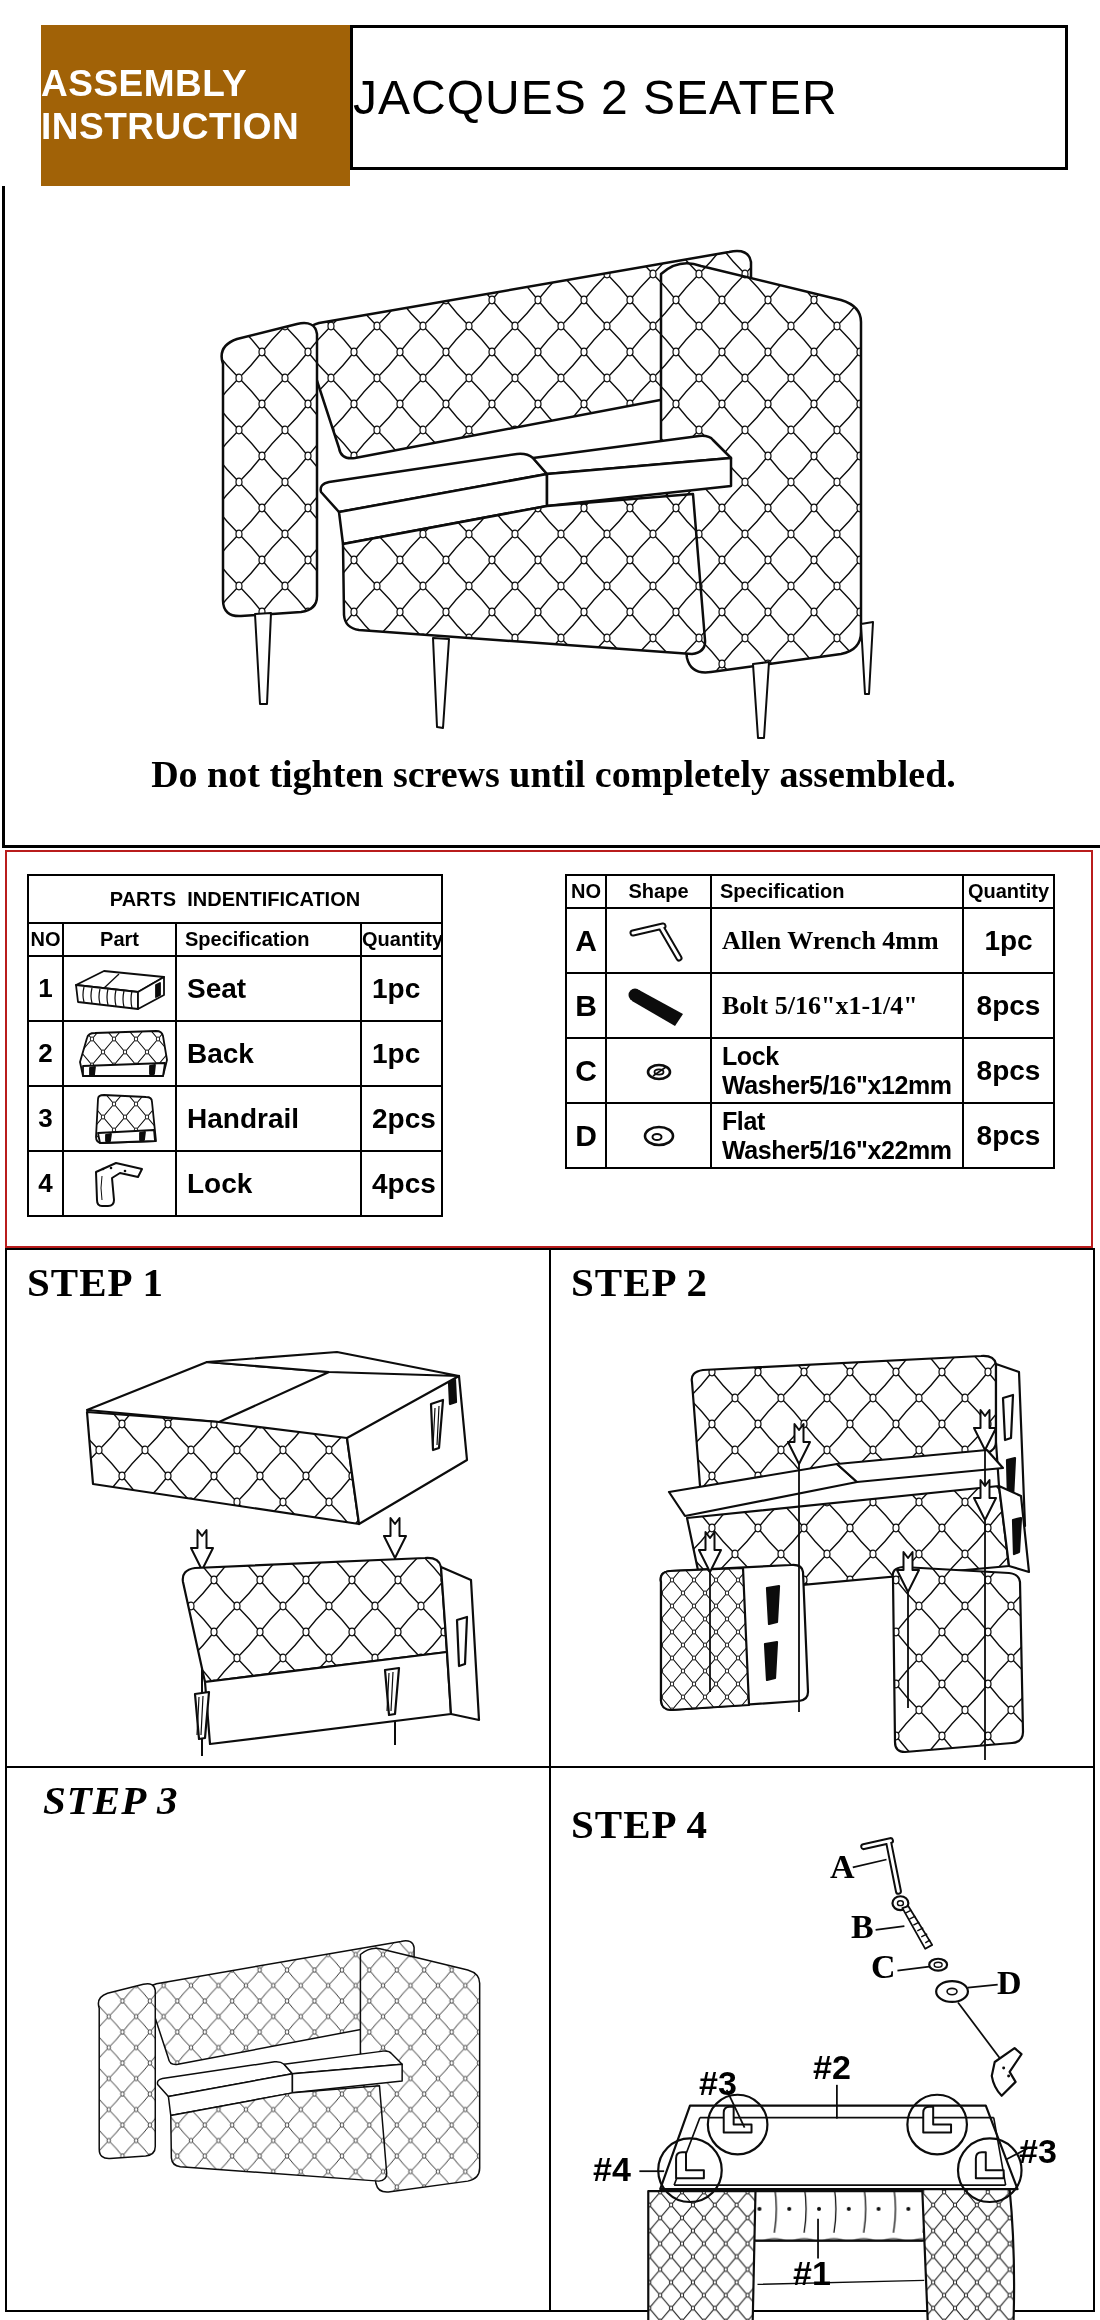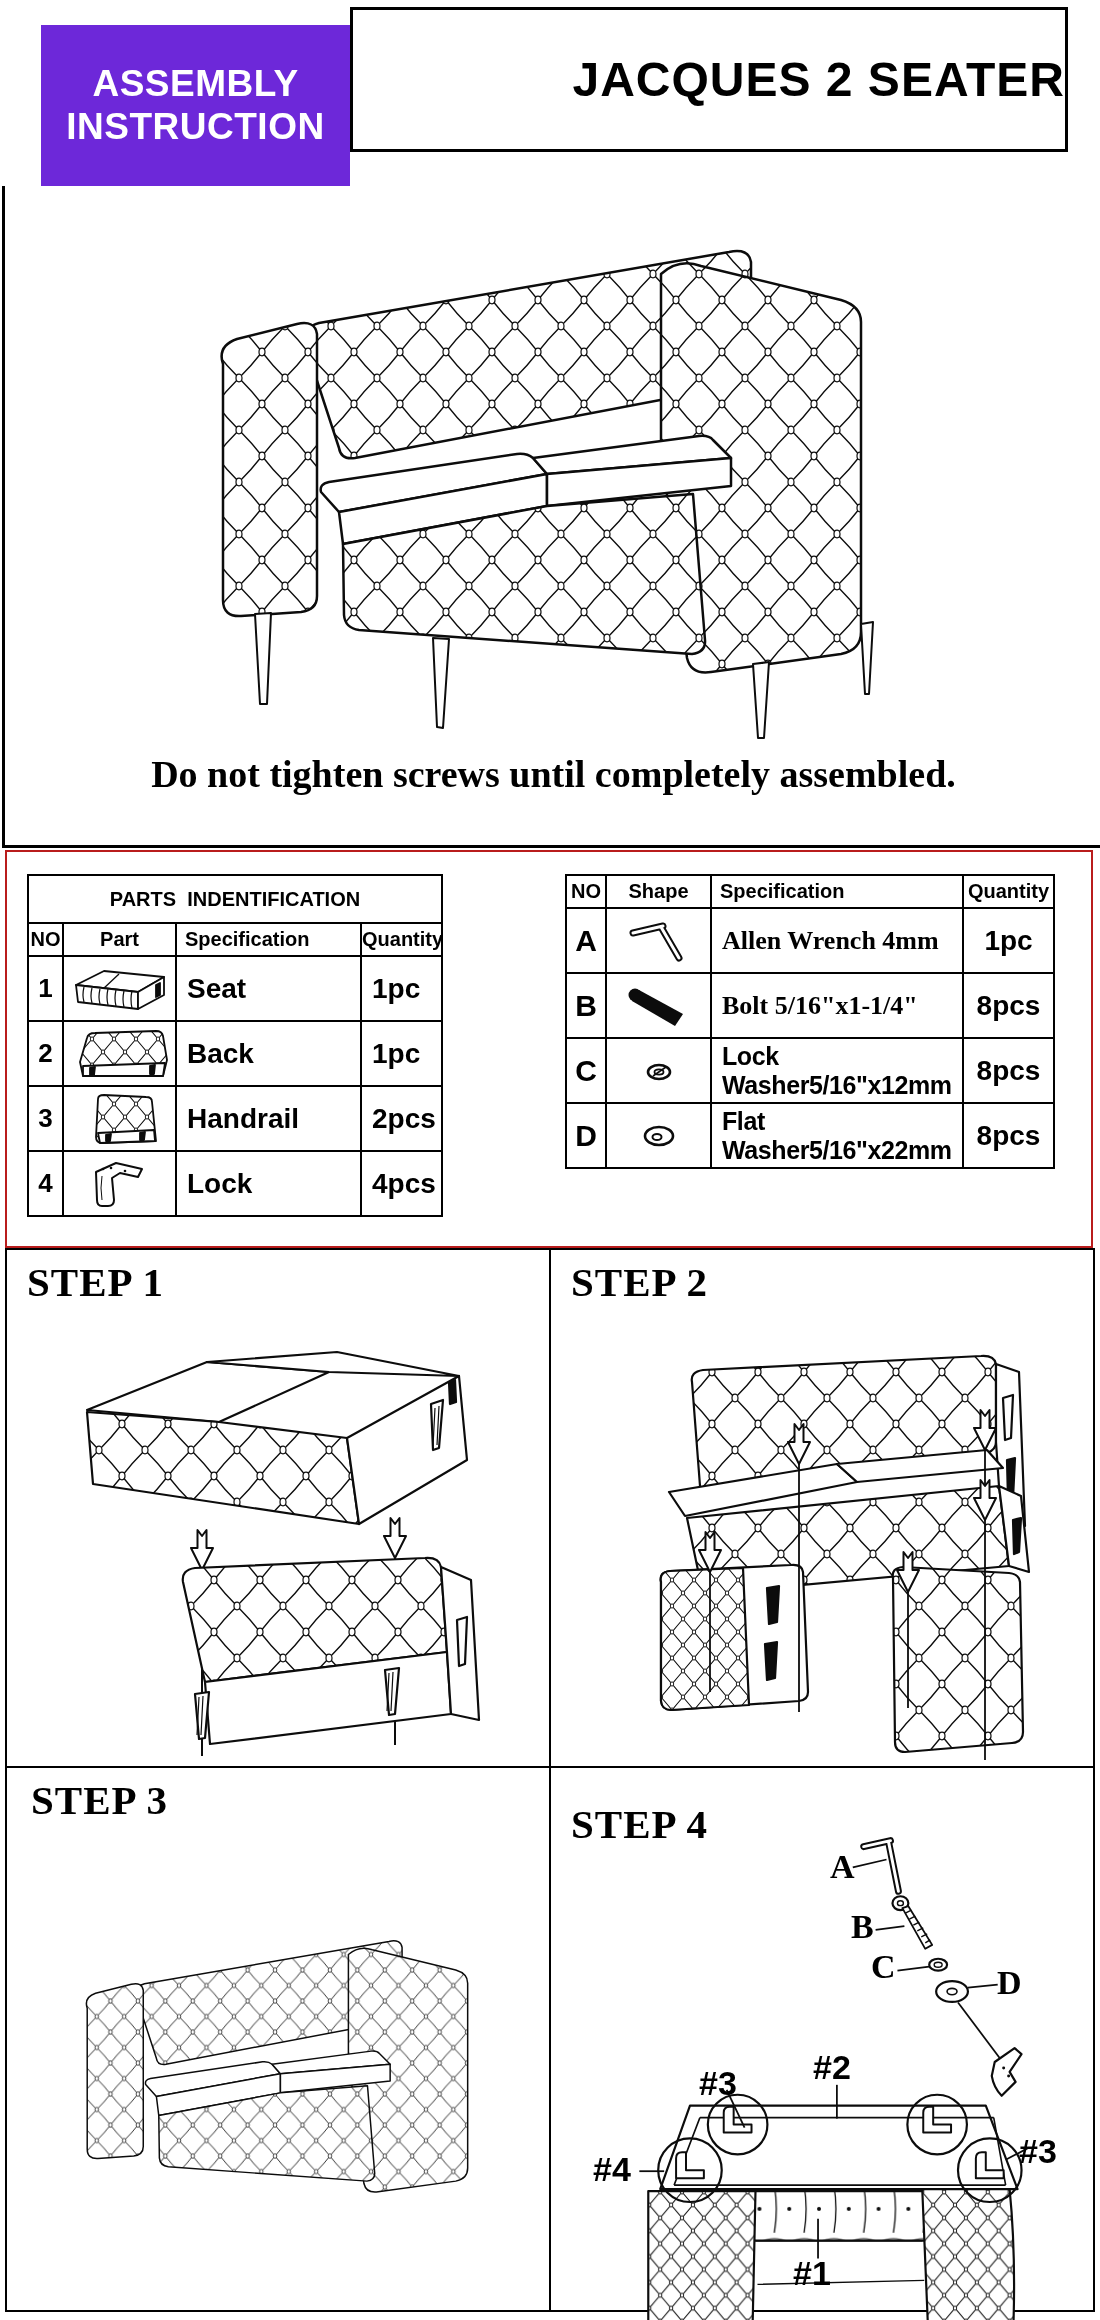--- a/index.html
+++ b/index.html
@@ -5,28 +5,28 @@
   html,body{margin:0;padding:0;}
   body{
     width:1100px;height:2320px;position:relative;background:#ffffff;
     font-family:"Liberation Sans",sans-serif;color:#000;overflow:hidden;
   }
   .abs{position:absolute;}
   svg{display:block;}
 
   
   .badge{
-    left:41px;top:25px;width:309px;height:161px;background:#6d28d9;color:#fff;
-    display:flex;flex-direction:column;justify-content:center;align-items:center;
+    left:41px;top:25px;width:309px;height:161px;background:#a16207;color:#fff;
+    display:flex;flex-direction:column;justify-content:center;align-items:flex-start;
     font-weight:bold;font-size:37px;line-height:1.16;letter-spacing:.5px;z-index:3;
   }
   .titlebox{
-    left:350px;top:7px;width:712px;height:139px;border:3px solid #000;
-    display:flex;align-items:center;justify-content:flex-end;
-    font-weight:bold;font-size:48px;letter-spacing:1px;white-space:nowrap;
+    left:350px;top:25px;width:712px;height:139px;border:3px solid #000;
+    display:flex;align-items:center;justify-content:flex-start;
+    font-weight:normal;font-size:48px;letter-spacing:1px;white-space:nowrap;
   }
 
   
   .picture-section{
     left:2px;top:186px;width:1097px;height:659px;
     border-left:3px solid #000;border-bottom:3px solid #000;
   }
   .sofa-main{position:absolute;left:188px;top:10px;}
   .warning{
     position:absolute;left:0;top:566px;width:100%;text-align:center;
@@ -52,21 +52,21 @@
   .icon-cell svg{margin:0 auto;}
   tr.prow{height:65px;}
 
   
   .steps-grid{left:5px;top:1248px;width:1086px;height:1060px;border:2px solid #000;}
   .vdiv{position:absolute;left:542px;top:0;width:2px;height:100%;background:#000;}
   .hdiv{position:absolute;left:0;top:516px;width:100%;height:2px;background:#000;}
   .cell{position:absolute;overflow:hidden;}
   .cell1{left:0;top:0;width:542px;height:516px;}
   .cell2{left:544px;top:0;width:542px;height:516px;}
-  .cell3{left:4px;top:518px;width:620px;height:542px;}
+  .cell3{left:16px;top:518px;width:620px;height:542px;font-style:italic;}
   .cell4{left:544px;top:542px;width:542px;height:542px;}
   .step-label{
     position:absolute;left:20px;top:8px;
     font-family:"Liberation Serif",serif;font-weight:bold;font-size:41px;letter-spacing:1px;
   }
   .step-draw{position:absolute;left:0;top:70px;}
   .sofa-step3{position:absolute;left:58px;top:140px;}
   .callout{
     position:absolute;font-weight:bold;font-size:34px;line-height:1;white-space:nowrap;
   }

